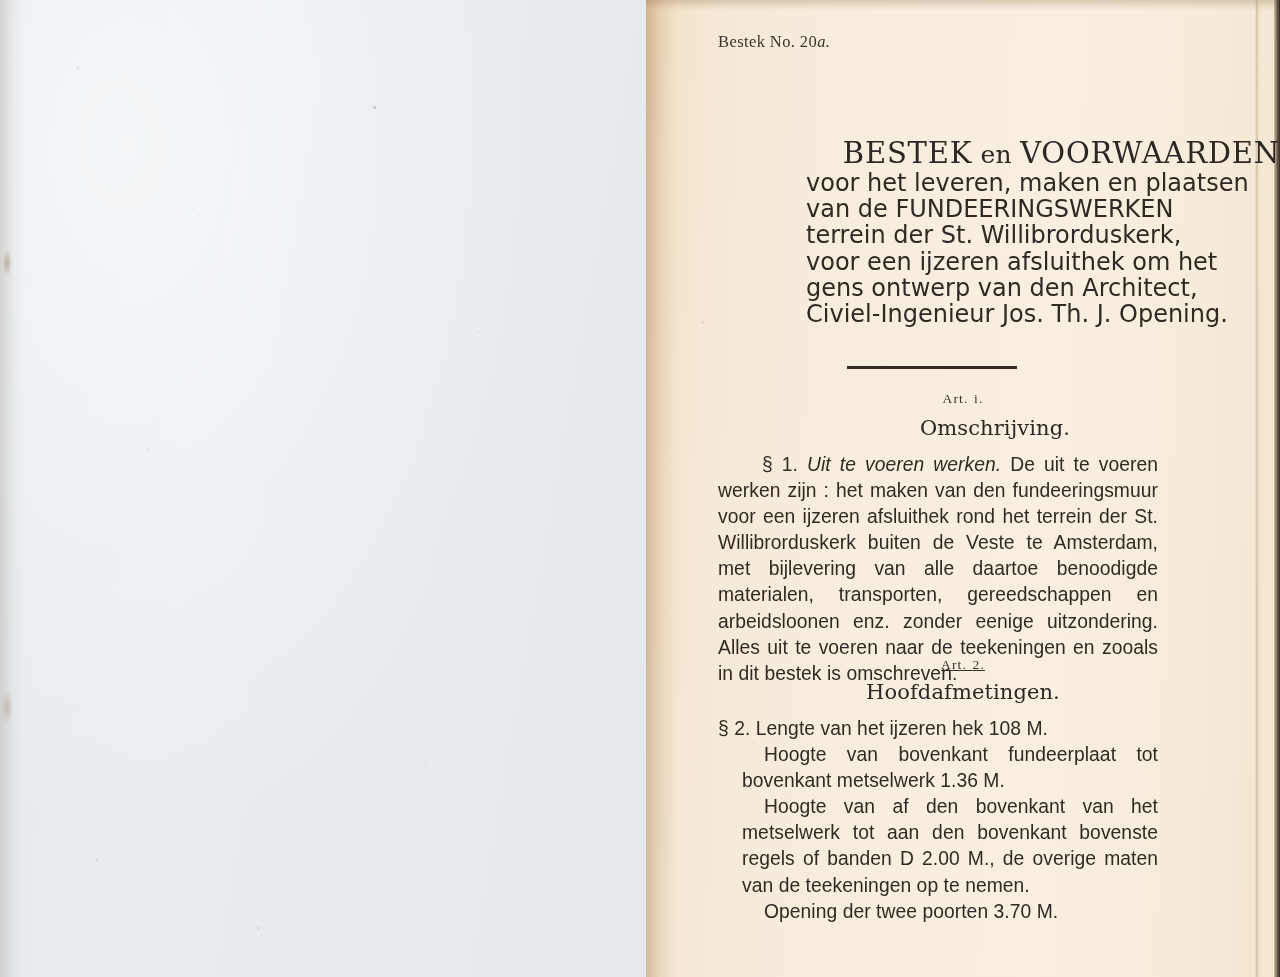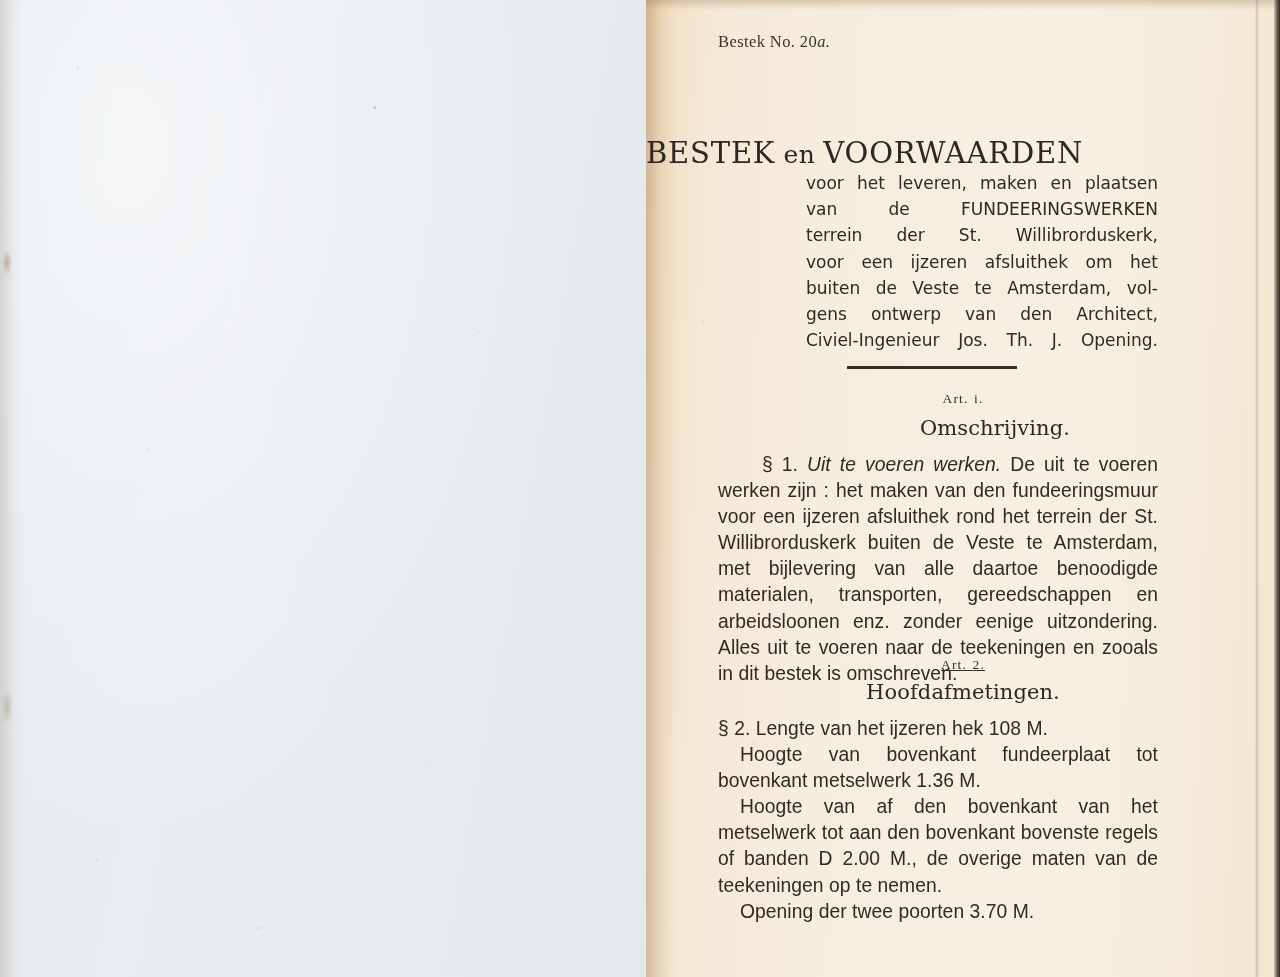--- a/index.html
+++ b/index.html
@@ -138,41 +138,41 @@
   }
   .running-head .suffix {
     font-style: italic;
   }
 
   .title-main {
     position: absolute;
     left: 646px;
     top: 136px;
     width: 634px;
-    text-align: left;
+    text-align: right;
     font-family: "DejaVu Serif", serif;
     font-size: 29px;
     font-weight: 400;
     letter-spacing: .8px;
     color: #2b2722;
     white-space: nowrap;
   }
   .title-main .small-word {
     font-size: 25px;
     letter-spacing: .3px;
   }
 
   .title-sub {
     position: absolute;
     left: 806px;
     top: 170px;
     width: 352px;
     color: #2e2922;
     font-family: "DejaVu Sans", sans-serif;
-    font-size: 17px;
+    font-size: 24px;
     line-height: 26.2px;
     text-align: justify;
     text-align-last: justify;
     letter-spacing: 0px;
   }
   .title-sub .line {
     display: block;
     text-align: justify;
     text-align-last: justify;
     white-space: nowrap;
@@ -239,21 +239,21 @@
     font-style: italic;
   }
   #para1 { top: 452px; }
   #para2 { top: 716px; }
 
   .blk {
     margin: 0;
     text-align: justify;
     text-align-last: left;
   }
-  .blk + .blk { margin-top: 0; }
+  .blk + .blk { margin-top: 0; margin-left: 24px; }
 </style>
 </head>
 <body>
 
 <div id="scan">
 
   <div class="page-left">
     <div class="left-edge-shade"></div>
     <div class="left-foxing-a"></div>
     <div class="left-foxing-b"></div>
@@ -267,21 +267,20 @@
 
   <div class="running-head"><span>Bestek No. </span><span class="num">20</span><span class="suffix">a.</span></div>
 
   <div class="title-main"><span>BESTEK</span><span class="small-word"> <span>en</span> </span><span>VOORWAARDEN</span></div>
 
   <div class="title-sub">
     <span class="line">voor het leveren, maken en plaatsen</span>
     <span class="line">van de FUNDEERINGSWERKEN</span>
     <span class="line">terrein der St. Willibrorduskerk,</span>
     <span class="line">voor een ijzeren afsluithek om het</span>
-    <span class="line">buiten de Veste te Amsterdam, vol-</span>
     <span class="line">gens ontwerp van den Architect,</span>
     <span class="line lastline">Civiel-Ingenieur Jos. Th. J. Opening.</span>
   </div>
 
   <div class="rule"></div>
 
   <div class="art-label" id="art1-label"><span class="sc">Art.</span> <span class="sc">i.</span></div>
   <div class="art-title" id="art1-title">Omschrijving.</div>
 
   <div class="para" id="para1">

